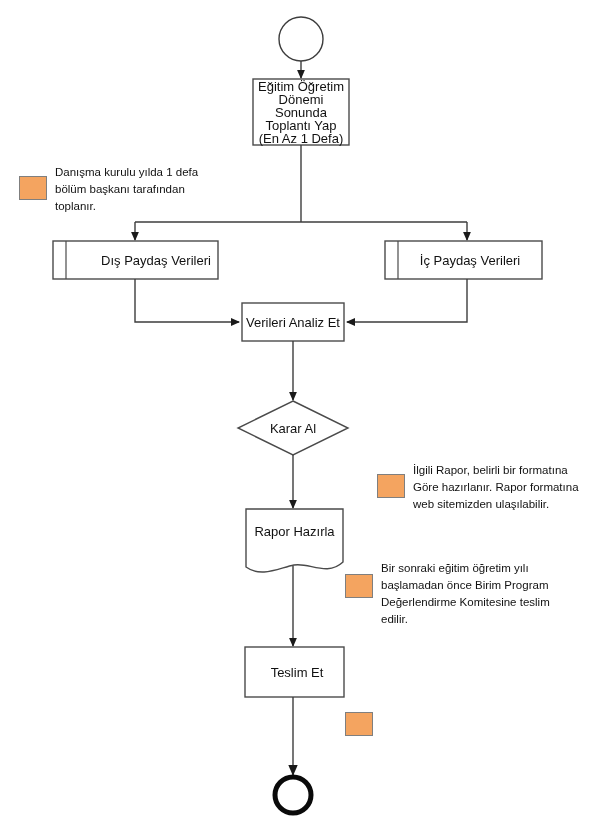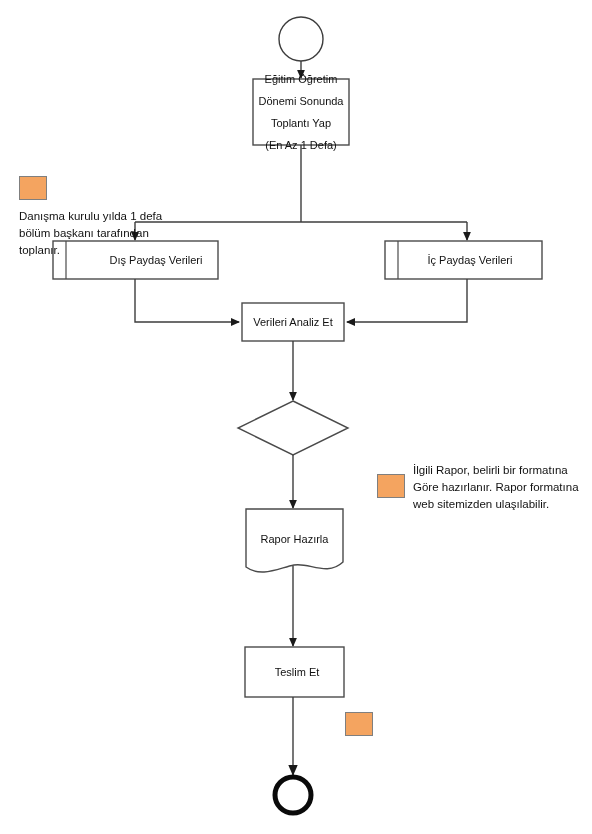--- a/index.html
+++ b/index.html
@@ -24,22 +24,22 @@
     top: 0;
     width: 592px;
     height: 834px;
   }
   .node-label {
     position: absolute;
     display: flex;
     align-items: center;
     justify-content: center;
     text-align: center;
-    font-size: 11px;
-    line-height: 22px;
+    font-size: 13px;
+    line-height: 13px;
     color: #111111;
     pointer-events: none;
     white-space: pre-line;
   }
   .note {
     position: absolute;
     display: flex;
     align-items: flex-start;
     gap: 8px;
   }
@@ -121,37 +121,45 @@
 Dönemi Sonunda
 Toplantı Yap
 (En Az 1 Defa)</div>
 
   <div class="node-label" style="left:66px; top:241px; width:180px; height:38px;">Dış Paydaş Verileri</div>
 
   <div class="node-label" style="left:242px; top:303px; width:102px; height:38px;">Verileri Analiz Et</div>
 
   <div class="node-label" style="left:398px; top:241px; width:144px; height:38px;">İç Paydaş Verileri</div>
 
+  <div class="node-label" style="left:253px; top:414px; width:80px; height:28px;">Karar Al</div>
 
-  <div class="node-label" style="left:246px; top:509px; width:97px; height:44px;margin-top:8px;">Rapor Hazırla</div>
+  <div class="node-label" style="left:246px; top:509px; width:97px; height:44px;">Rapor Hazırla</div>
 
   <div class="node-label" style="left:245px; top:647px; width:104px; height:50px;">Teslim Et</div>
 
-  <div class="note note-a" style="left:19px; top:164px; width:215px;flex-direction:column;">
+  <div class="note note-a" style="left:19px; top:164px; width:215px;">
     <div class="note-swatch"></div>
     <div class="note-text">Danışma kurulu yılda 1 defa
 bölüm başkanı tarafından
 toplanır.</div>
   </div>
 
   <div class="note note-b" style="left:345px; top:462px; width:235px;margin-left:32px;">
     <div class="note-swatch"></div>
     <div class="note-text">İlgili Rapor, belirli bir formatına
 Göre hazırlanır. Rapor formatına
 web sitemizden ulaşılabilir.</div>
   </div>
 
+  <div class="note note-c" style="left:345px; top:560px; width:235px;">
+    <div class="note-swatch"></div>
+    <div class="note-text">Bir sonraki eğitim öğretim yılı
+başlamadan önce Birim Program
+Değerlendirme Komitesine teslim
+edilir.</div>
+  </div>
 
   <div class="note note-d" style="left:345px; top:700px; width:235px;">
     <div class="note-swatch"></div>
   </div>
 
 </div>
 
 </body></html>

